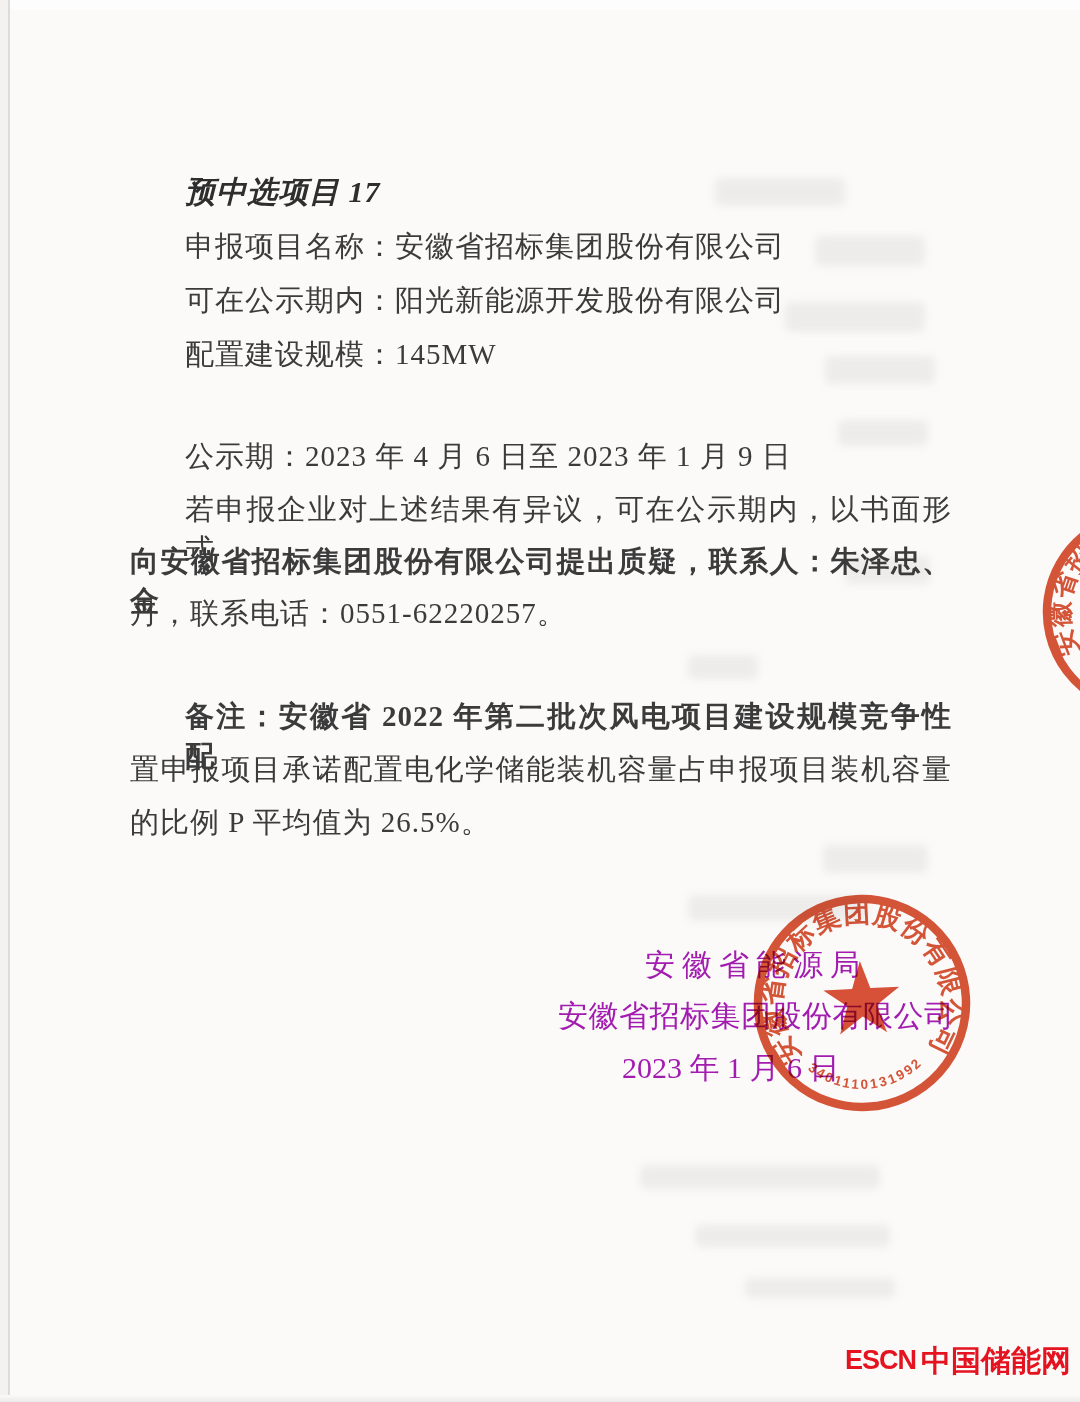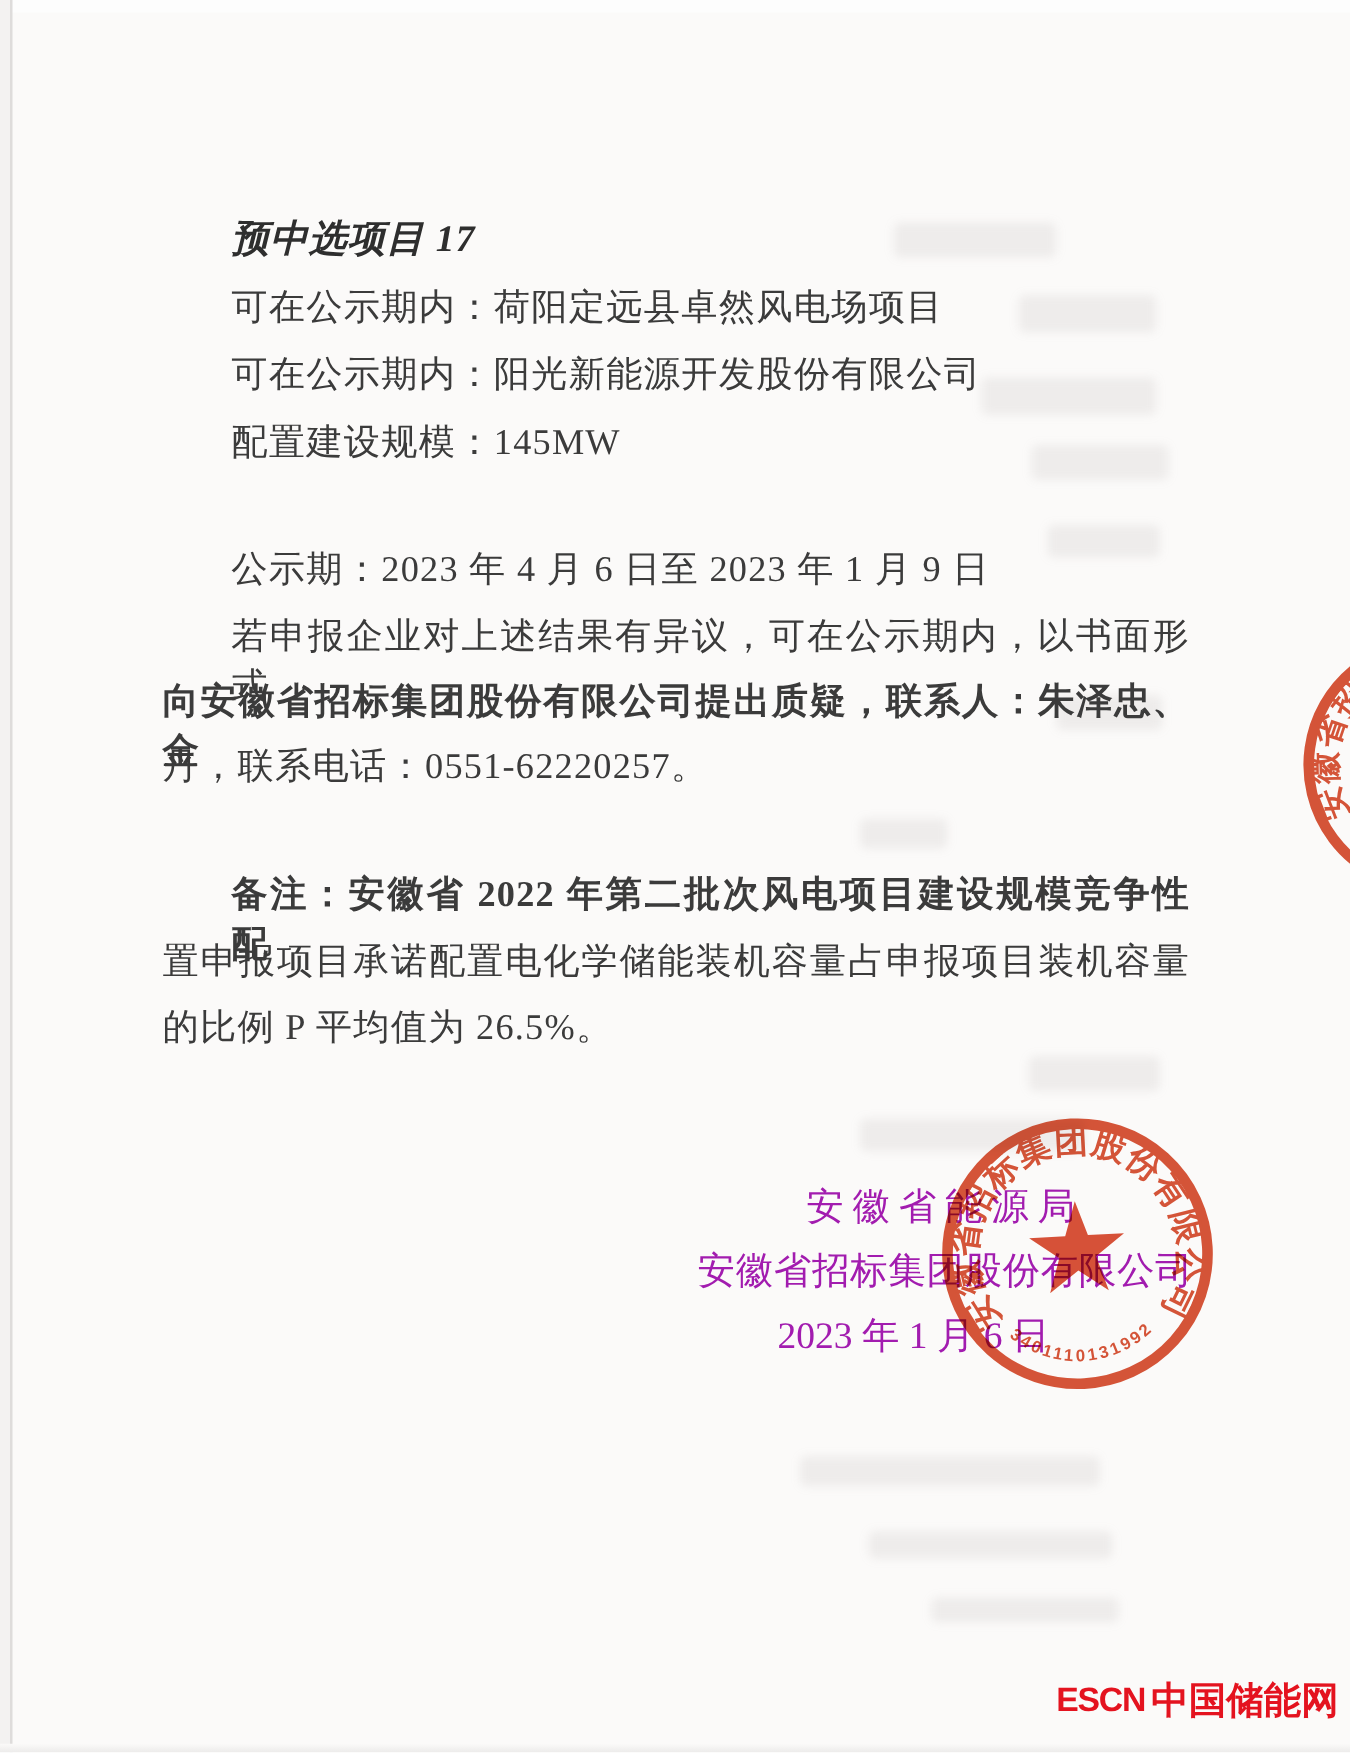--- a/index.html
+++ b/index.html
@@ -62,21 +62,21 @@
   <div class="ghost" style="left:845px;top:556px;width:85px;height:28px;"></div>
   <div class="ghost" style="left:688px;top:655px;width:70px;height:24px;"></div>
   <div class="ghost" style="left:823px;top:845px;width:105px;height:28px;"></div>
   <div class="ghost" style="left:688px;top:895px;width:180px;height:26px;"></div>
   <div class="ghost" style="left:640px;top:1165px;width:240px;height:24px;"></div>
   <div class="ghost" style="left:695px;top:1225px;width:195px;height:22px;"></div>
   <div class="ghost" style="left:745px;top:1278px;width:150px;height:20px;"></div>
 
   <div class="doc">
     <div class="line indent heading" style="top:172px;">预中选项目 17</div>
-    <div class="line indent" style="top:226px;">可在公示期内：荷阳定远县卓然风电场项目</div>
+    <div class="line indent" style="top:226px;">申报项目名称：安徽省招标集团股份有限公司</div>
     <div class="line indent" style="top:280px;">可在公示期内：阳光新能源开发股份有限公司</div>
     <div class="line indent" style="top:334px;">配置建设规模：145MW</div>
     <div class="line indent" style="top:436px;">公示期：2023 年 4 月 6 日至 2023 年 1 月 9 日</div>
     <div class="line indent fill" style="top:489px;">若申报企业对上述结果有异议，可在公示期内，以书面形式</div>
     <div class="line fill" style="top:541px;font-weight:bold;">向安徽省招标集团股份有限公司提出质疑，联系人：朱泽忠、金</div>
     <div class="line" style="top:593px;">丹，联系电话：0551-62220257。</div>
     <div class="line indent fill" style="top:696px;font-weight:bold;">备注：安徽省 2022 年第二批次风电项目建设规模竞争性配</div>
     <div class="line fill" style="top:749px;">置申报项目承诺配置电化学储能装机容量占申报项目装机容量</div>
     <div class="line" style="top:802px;">的比例 P 平均值为 26.5%。</div>
   </div>

